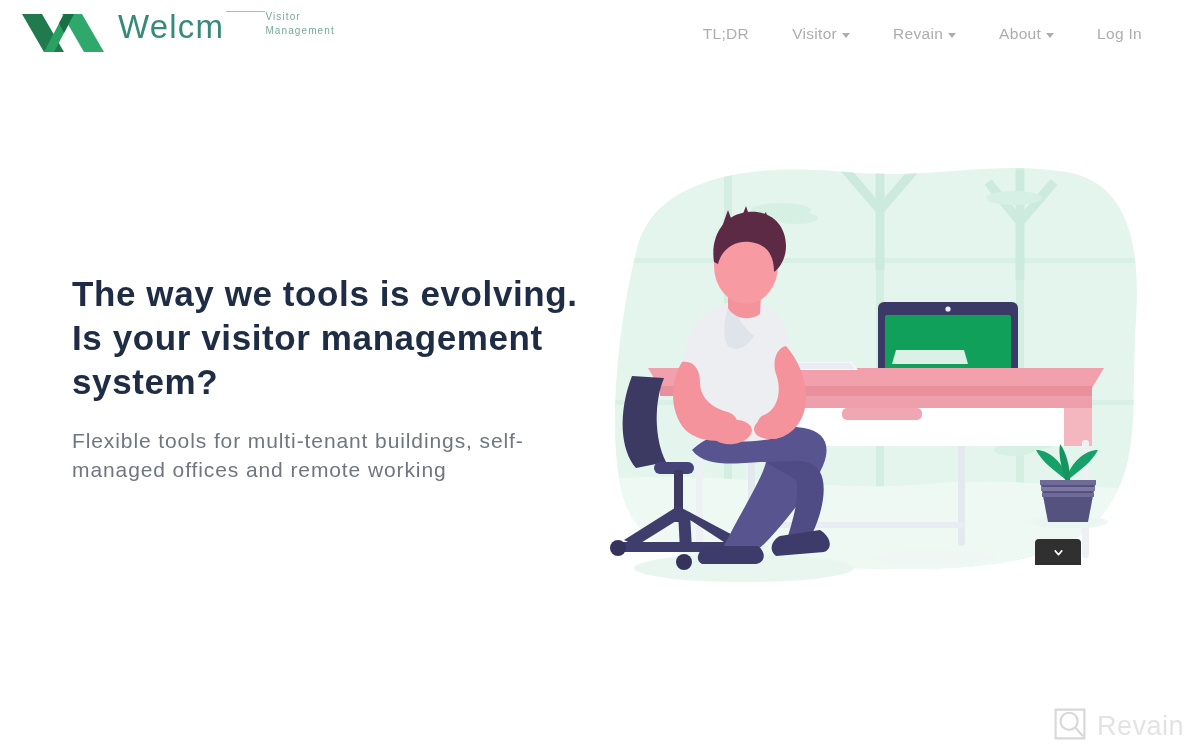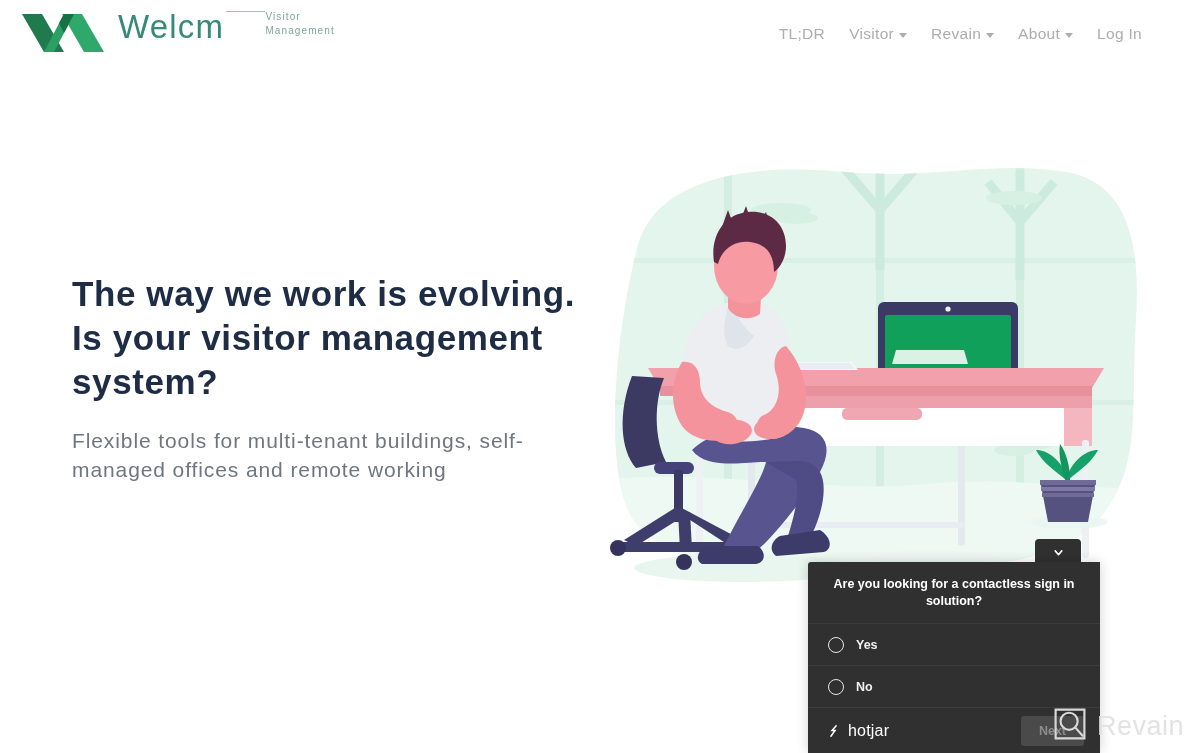--- a/index.html
+++ b/index.html
@@ -22,21 +22,21 @@
   .logo-text { display: flex; flex-direction: row; justify-content: center; padding-top: 2px; }
   .logo-word {
     font-size: 33px; font-weight: 300; color: #37897a; letter-spacing: 1.2px;
     line-height: 34px; font-family: "Liberation Sans", sans-serif;
   }
   .logo-rule { height: 1px; background: #9fc3b9; margin: 1px 0 2px 2px; width: 100%; }
   .logo-sub {
     font-size: 10px; color: #7aa79c; letter-spacing: 1.1px; line-height: 14px;
   }
 
-  .nav { display: flex; align-items: center; gap: 24px; padding-right: 8px; }
+  .nav { display: flex; align-items: center; gap: 43px; padding-right: 8px; }
   .nav-item {
     font-size: 15.5px; color: #adadad; letter-spacing: .3px;
     display: flex; align-items: center; gap: 5px; cursor: pointer;
     font-family: "Liberation Sans", sans-serif; white-space: nowrap;
   }
   .caret {
     width: 0; height: 0; display: inline-block;
     border-left: 4.5px solid transparent; border-right: 4.5px solid transparent;
     border-top: 5px solid #adadad; margin-top: 3px;
   }
@@ -144,21 +144,21 @@
         <span>About</span>
         <i class="caret"></i>
       </div>
       <div class="nav-item">
         <span>Log In</span>
       </div>
     </nav>
   </div>
 
   <div class="hero-text">
-    <h1 class="headline">The way we work is evolving. Is your visitor management system?</h1>
+    <h1 class="headline">The way we tools is evolving. Is your visitor management system?</h1>
     <p class="subhead">Flexible tools for multi-tenant buildings, self-managed offices and remote working</p>
   </div>
 
   <div class="illustration">
     <svg viewBox="0 0 560 460" xmlns="http://www.w3.org/2000/svg">
       <defs>
         <clipPath id="blobclip">
           <path d="M42,95 C60,30 150,12 250,22 C340,30 395,10 470,22 C530,32 545,90 540,170
                    C534,262 548,320 500,372 C452,424 330,420 250,418
                    C160,416 60,420 32,360 C6,300 24,160 42,95 Z"></path>
@@ -276,43 +276,20 @@
       </g>
     </svg>
   </div>
 
   <div class="survey-tab">
     <svg class="chev" viewBox="0 0 24 24">
       <path d="M6 9 L12 16 L18 9" fill="none" stroke="#ffffff" stroke-width="3" stroke-linecap="round" stroke-linejoin="round"></path>
     </svg>
   </div>
 
-  <div class="survey">
-    <div class="survey-q">Are you looking for a contactless sign in solution?</div>
-
-    <div class="survey-opt">
-      <span class="radio"></span>
-      <span class="opt-label">Yes</span>
-    </div>
-
-    <div class="survey-opt">
-      <span class="radio"></span>
-      <span class="opt-label">No</span>
-    </div>
-
-    <div class="survey-foot">
-      <div class="hotjar">
-        <svg class="hj-mark" viewBox="0 0 24 24">
-          <path d="M14 3 L7 11 L12 11 L5 21" fill="none" stroke="#ffffff" stroke-width="2.6" stroke-linecap="round"></path>
-        </svg>
-        <span class="hj-word">hotjar</span>
-      </div>
-      <button class="next-btn">Next</button>
-    </div>
-  </div>
 
   <div class="watermark">
     <svg class="wm-icon" viewBox="0 0 40 40">
       <path d="M4 4 H36 V36 H4 Z" fill="none" stroke="#d8d8d8" stroke-width="2.4"></path>
       <circle cx="19" cy="17" r="9.5" fill="none" stroke="#d8d8d8" stroke-width="2.4"></circle>
       <path d="M26 24 L34 33" stroke="#d8d8d8" stroke-width="2.4" stroke-linecap="round"></path>
     </svg>
     <span class="wm-text">Revain</span>
   </div>
 

